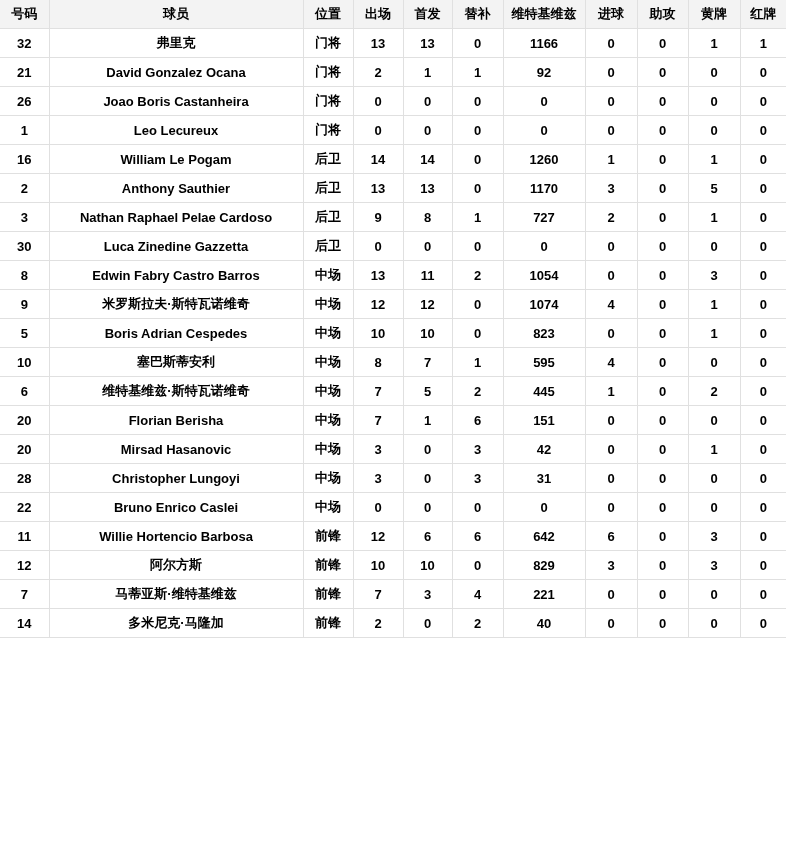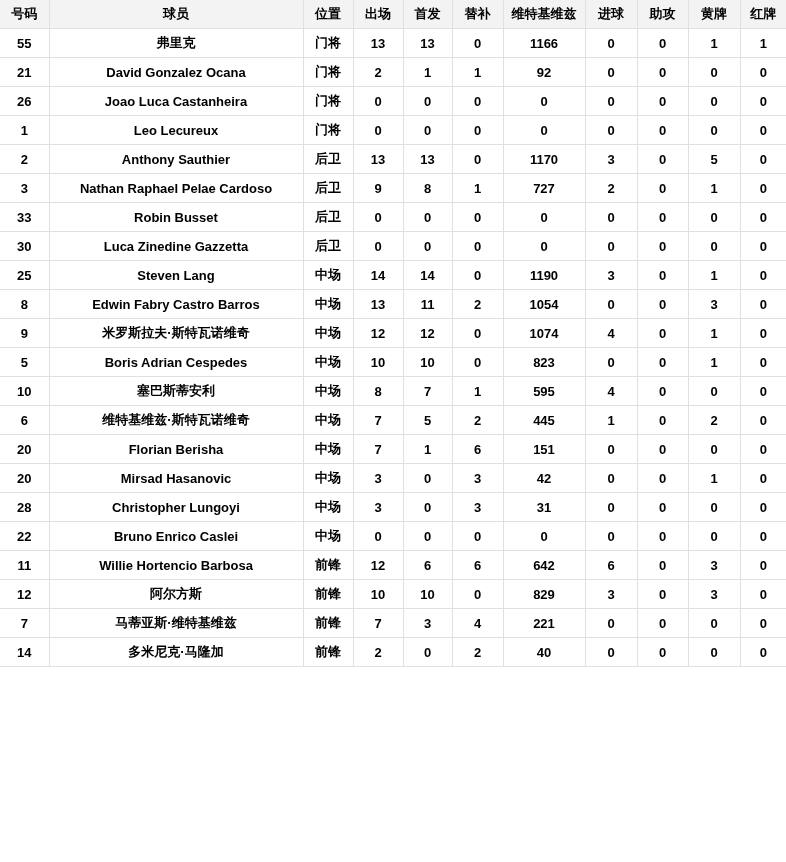--- a/index.html
+++ b/index.html
@@ -81,21 +81,21 @@
           <th>替补</th>
           <th>维特基维兹</th>
           <th>进球</th>
           <th>助攻</th>
           <th>黄牌</th>
           <th>红牌</th>
         </tr>
     </thead>
     <tbody id="table-body">
         <tr>
-          <td>55</td>
+          <td>32</td>
           <td>弗里克</td>
           <td>门将</td>
           <td>13</td>
           <td>13</td>
           <td>0</td>
           <td>1166</td>
           <td>0</td>
           <td>0</td>
           <td>1</td>
           <td>1</td>
@@ -108,21 +108,21 @@
           <td>1</td>
           <td>1</td>
           <td>92</td>
           <td>0</td>
           <td>0</td>
           <td>0</td>
           <td>0</td>
         </tr>
         <tr>
           <td>26</td>
-          <td>Joao Luca Castanheira</td>
+          <td>Joao Boris Castanheira</td>
           <td>门将</td>
           <td>0</td>
           <td>0</td>
           <td>0</td>
           <td>0</td>
           <td>0</td>
           <td>0</td>
           <td>0</td>
           <td>0</td>
         </tr>
@@ -130,20 +130,33 @@
           <td>1</td>
           <td>Leo Lecureux</td>
           <td>门将</td>
           <td>0</td>
           <td>0</td>
           <td>0</td>
           <td>0</td>
           <td>0</td>
           <td>0</td>
           <td>0</td>
+          <td>0</td>
+        </tr>
+        <tr>
+          <td>16</td>
+          <td>William Le Pogam</td>
+          <td>后卫</td>
+          <td>14</td>
+          <td>14</td>
+          <td>0</td>
+          <td>1260</td>
+          <td>1</td>
+          <td>0</td>
+          <td>1</td>
           <td>0</td>
         </tr>
         <tr>
           <td>2</td>
           <td>Anthony Sauthier</td>
           <td>后卫</td>
           <td>13</td>
           <td>13</td>
           <td>0</td>
           <td>1170</td>
@@ -159,56 +172,30 @@
           <td>9</td>
           <td>8</td>
           <td>1</td>
           <td>727</td>
           <td>2</td>
           <td>0</td>
           <td>1</td>
           <td>0</td>
         </tr>
         <tr>
-          <td>33</td>
-          <td>Robin Busset</td>
-          <td>后卫</td>
-          <td>0</td>
-          <td>0</td>
-          <td>0</td>
-          <td>0</td>
-          <td>0</td>
-          <td>0</td>
-          <td>0</td>
-          <td>0</td>
-        </tr>
-        <tr>
           <td>30</td>
           <td>Luca Zinedine Gazzetta</td>
           <td>后卫</td>
           <td>0</td>
           <td>0</td>
           <td>0</td>
           <td>0</td>
           <td>0</td>
           <td>0</td>
           <td>0</td>
-          <td>0</td>
-        </tr>
-        <tr>
-          <td>25</td>
-          <td>Steven Lang</td>
-          <td>中场</td>
-          <td>14</td>
-          <td>14</td>
-          <td>0</td>
-          <td>1190</td>
-          <td>3</td>
-          <td>0</td>
-          <td>1</td>
           <td>0</td>
         </tr>
         <tr>
           <td>8</td>
           <td>Edwin Fabry Castro Barros</td>
           <td>中场</td>
           <td>13</td>
           <td>11</td>
           <td>2</td>
           <td>1054</td>

